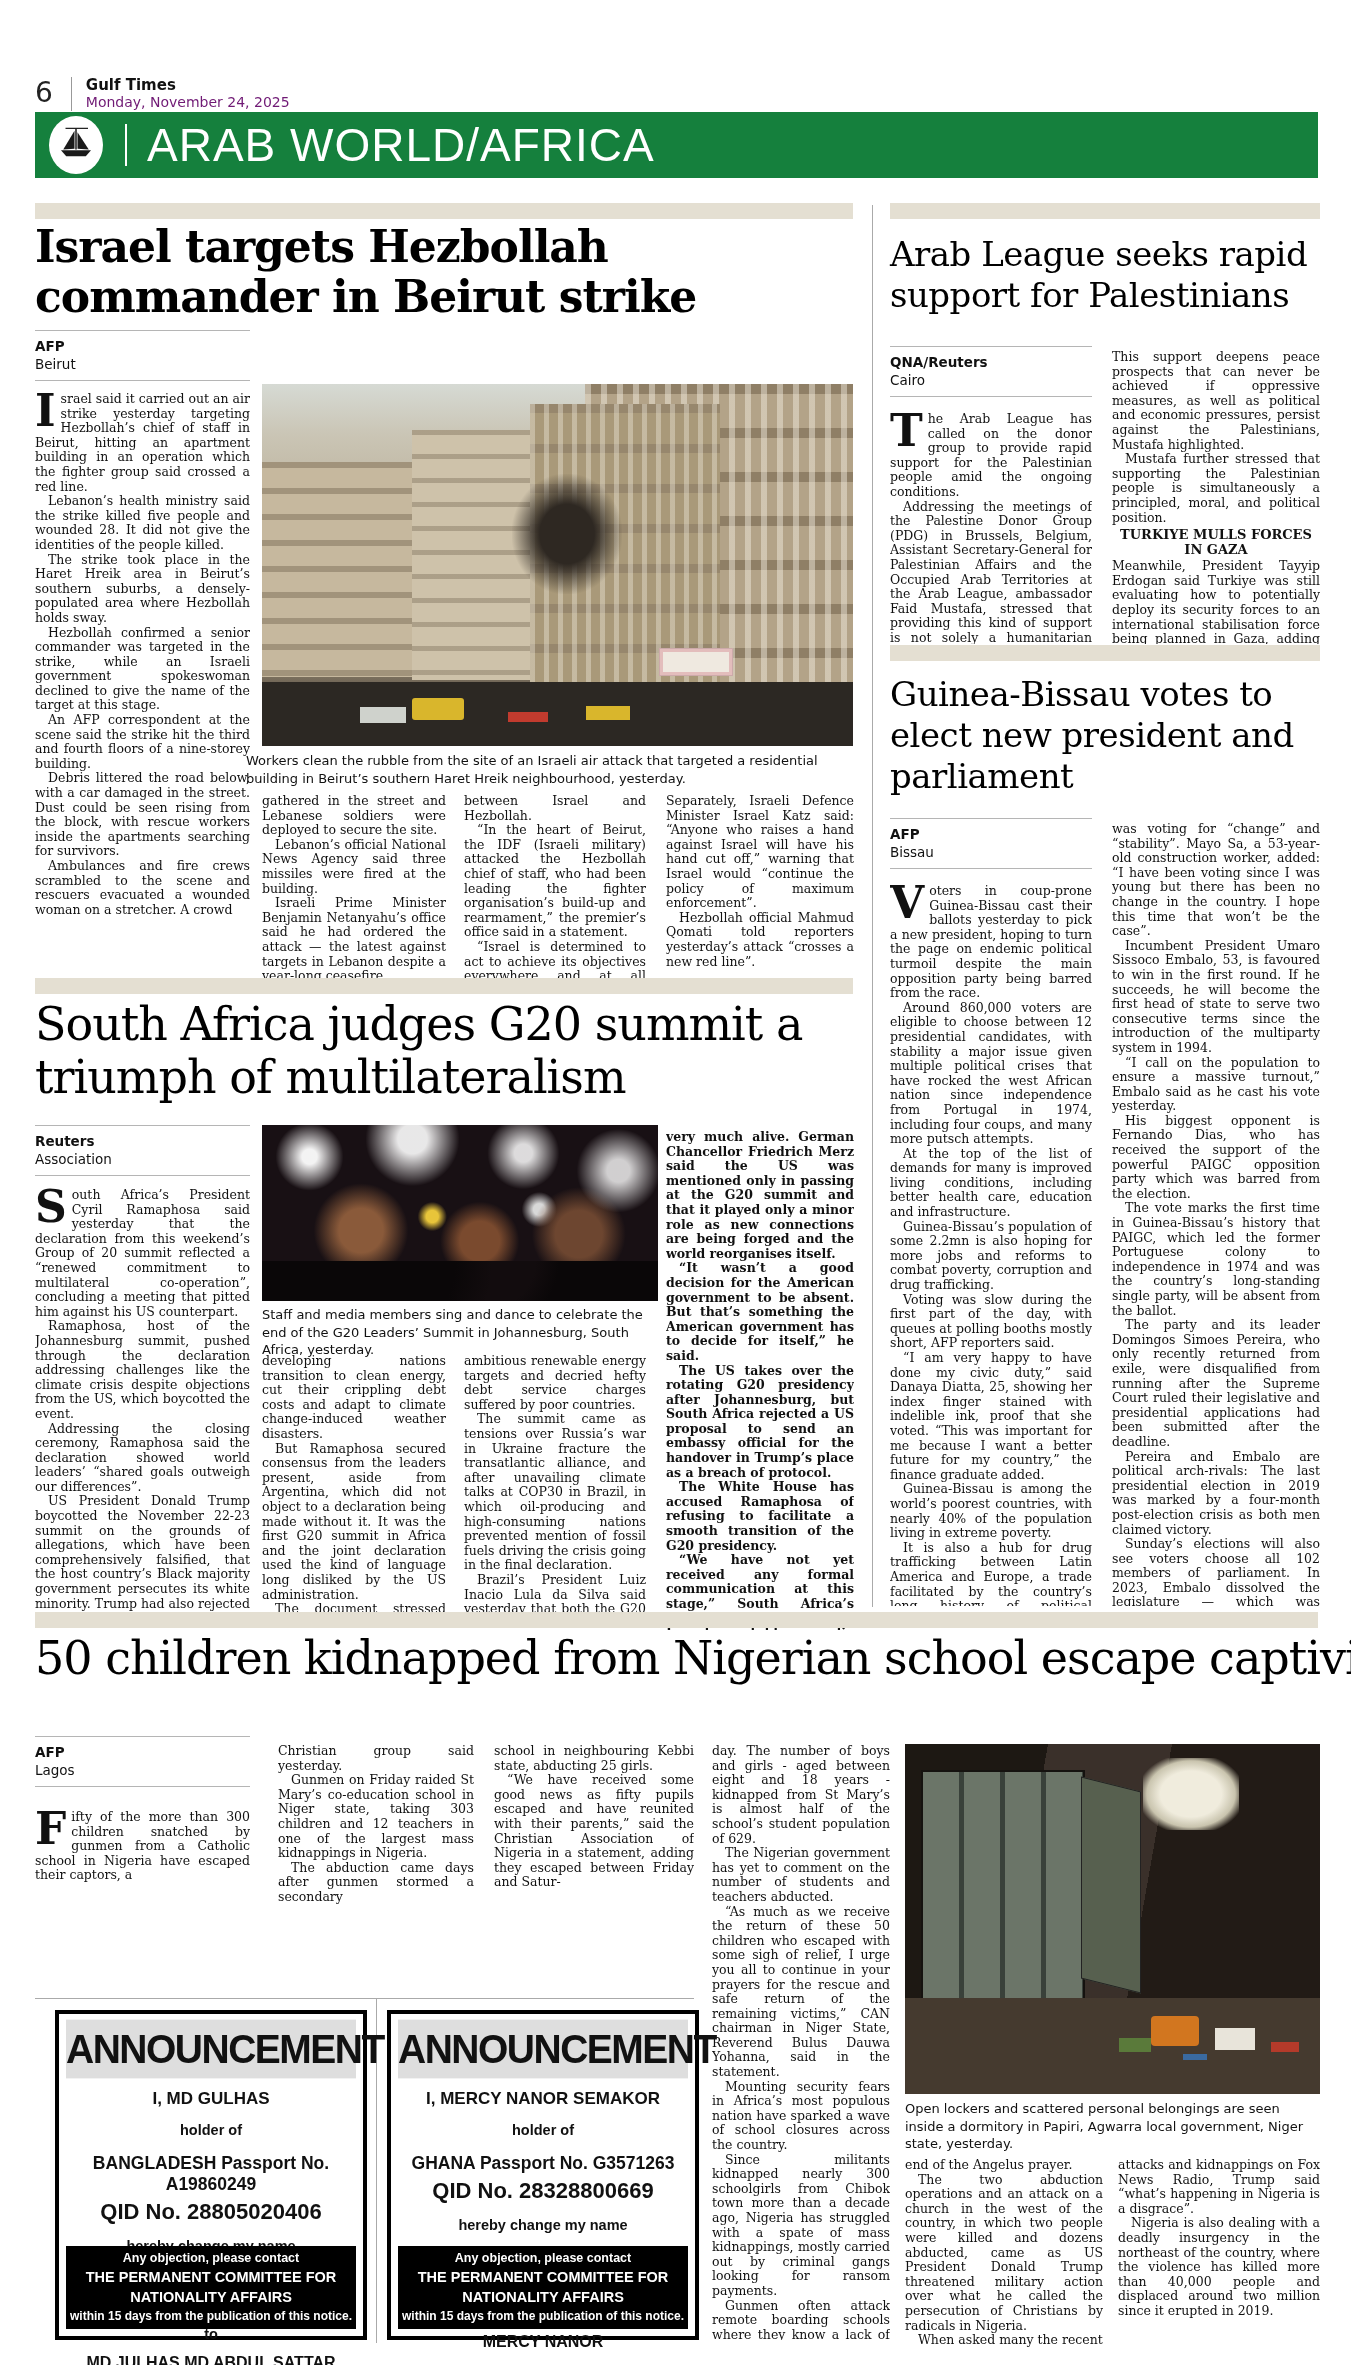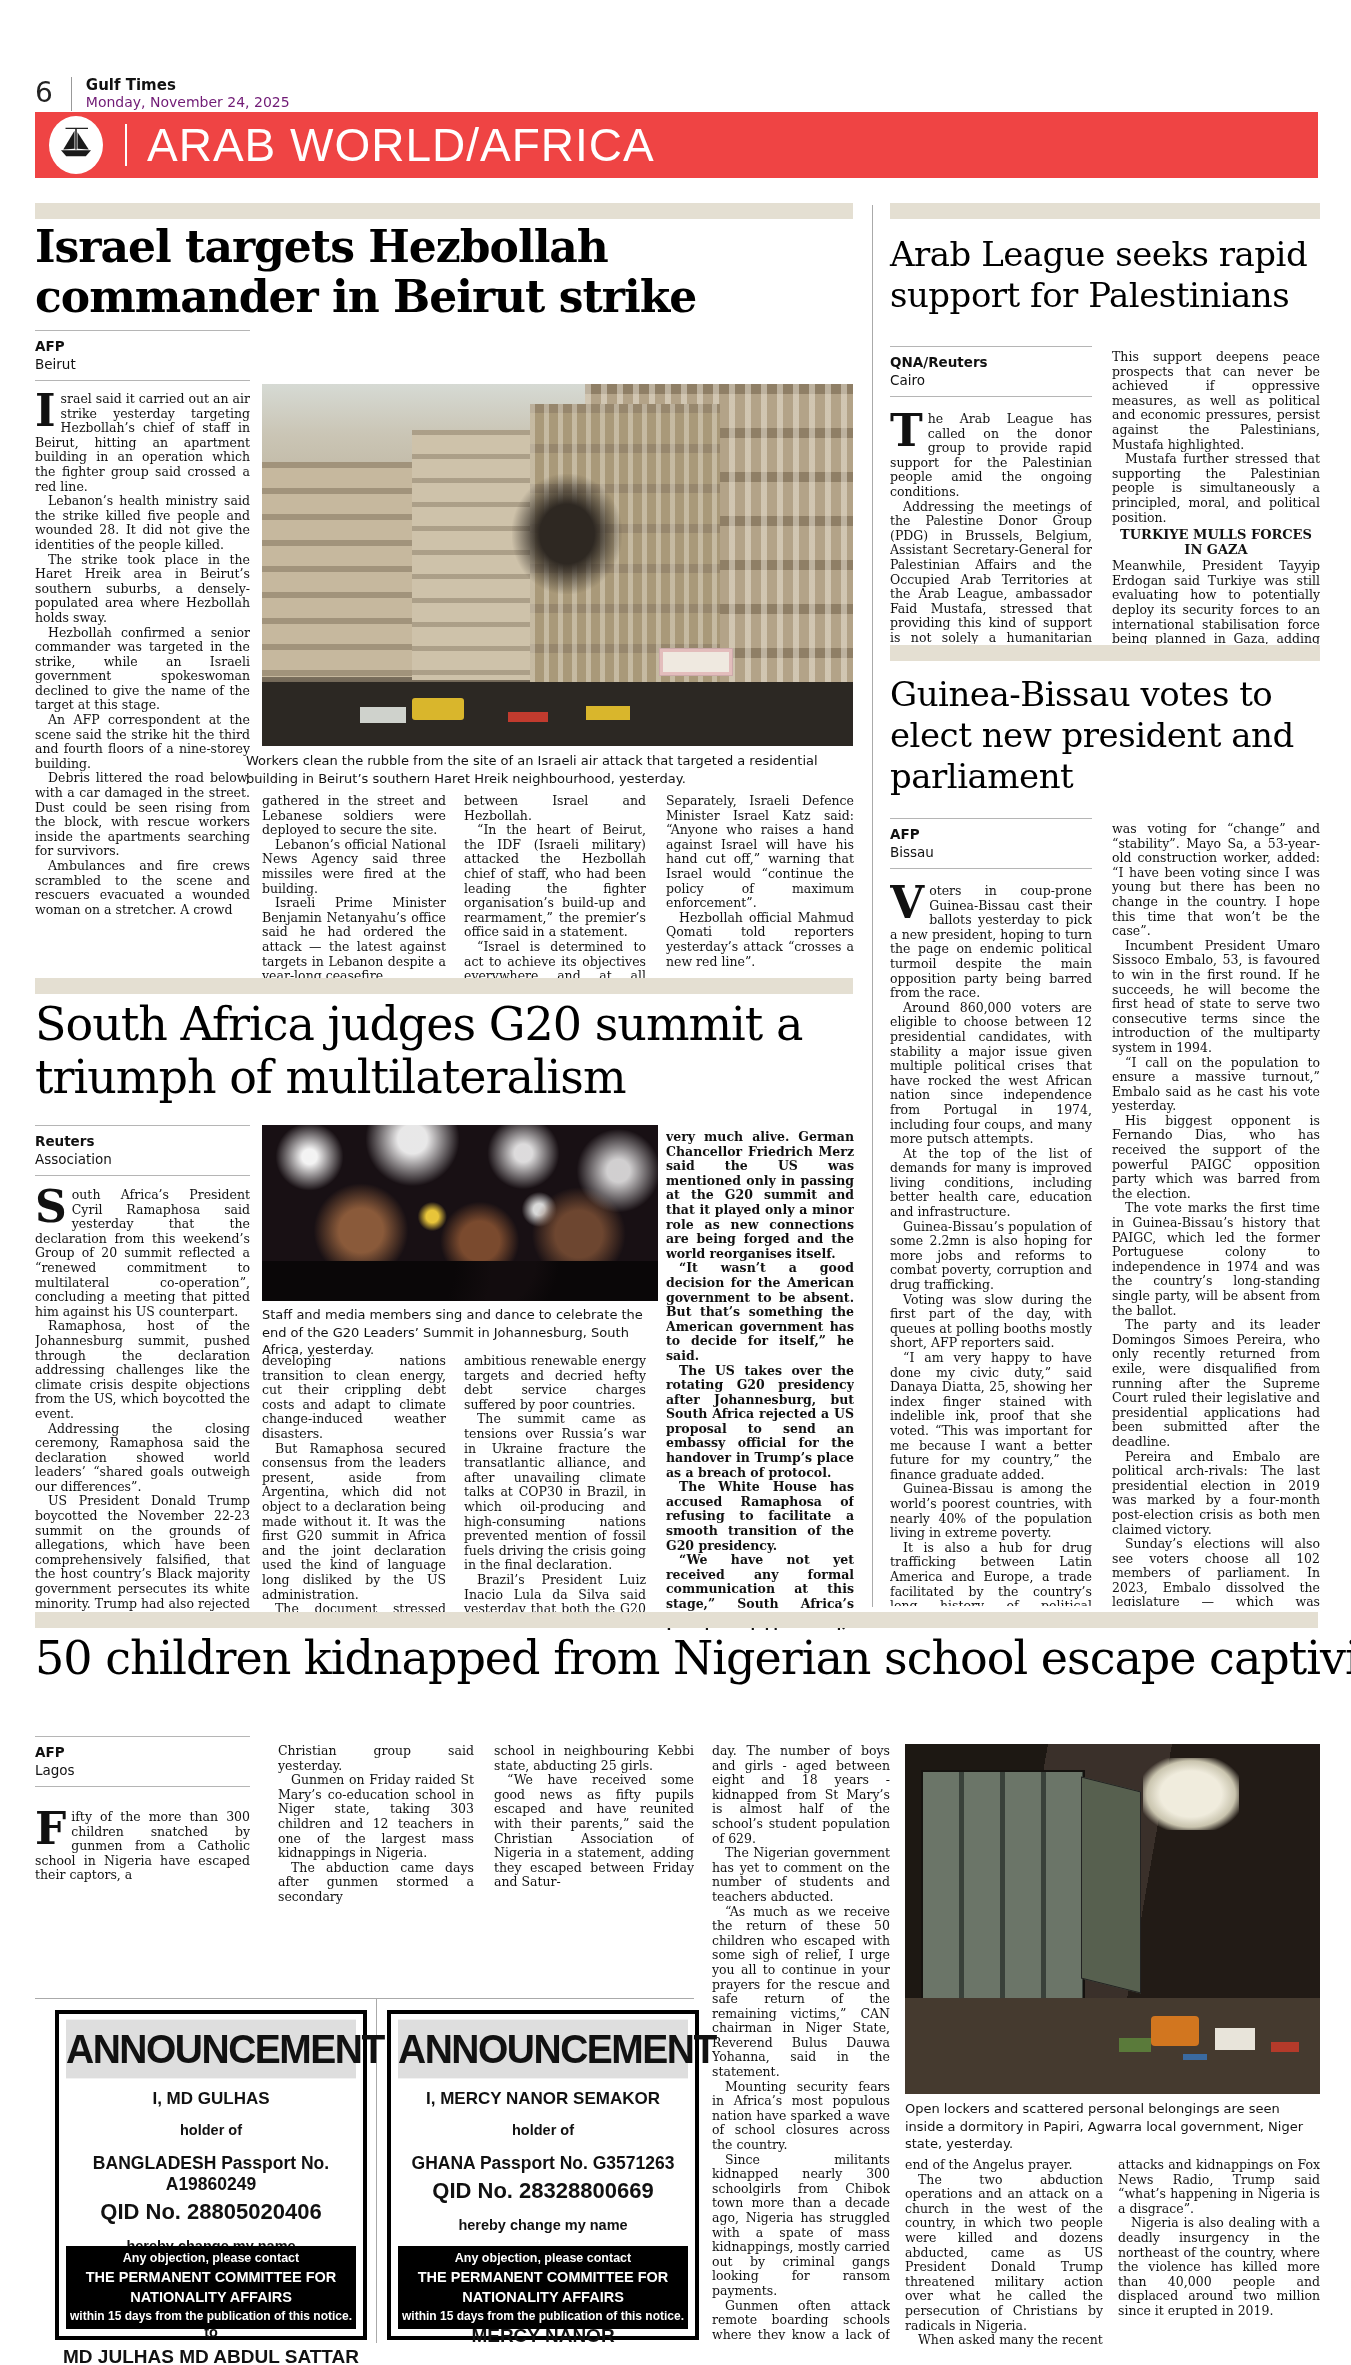--- a/index.html
+++ b/index.html
@@ -4,21 +4,21 @@
 <style>
   html,body{margin:0;padding:0;background:#ffffff;}
   body{width:1351px;height:2365px;position:relative;font-family:"DejaVu Serif",serif;color:#111;}
   .abs{position:absolute;}
   
   .pageno{font:28px "DejaVu Sans",sans-serif;color:#222;}
   .hdr-rule{width:1px;background:#999;}
   .paper{font:bold 15px "DejaVu Sans",sans-serif;}
   .pdate{font:14px "DejaVu Sans",sans-serif;color:#701a75;}
   
-  .banner{background:#ef4444;display:flex;align-items:center;}
+  .banner{background:#15803d;display:flex;align-items:center;}
   .logo-oval{width:54px;height:58px;background:#fff;border-radius:50%;display:flex;align-items:center;justify-content:center;margin-left:14px;flex:0 0 auto;}
   .banner-sep{width:2px;height:42px;background:#fff;margin:0 20px 0 22px;}
   .banner-title{font:300 46px "Liberation Sans",sans-serif;color:#fff;letter-spacing:1px;white-space:nowrap;}
   
   .strip{background:#e4dfd2;height:16px;}
   .vrule{width:1px;background:#aaa;}
   .hrule{height:1px;background:#aaa;}
   
   .hl-main{font:bold 44px/50px "DejaVu Serif",serif;letter-spacing:-1px;color:#000;}
   .hl-light{font:400 46px/53px "DejaVu Serif",serif;letter-spacing:-1px;color:#000;}
@@ -65,21 +65,21 @@
   .lwin{position:absolute;left:238px;top:14px;width:96px;height:72px;background:radial-gradient(ellipse at center,#f0ecdd 0 45%,#c9c4ae 65%,rgba(201,196,174,0) 80%);}
   .lfloor{position:absolute;left:0;bottom:0;width:100%;height:96px;background:#453a2f;}
   .it1{position:absolute;left:246px;bottom:48px;width:48px;height:30px;background:#d2761f;border-radius:4px;box-shadow:60px 8px 0 -4px #e8e4da, -40px 14px 0 -8px #5a7a3a, 110px 16px 0 -10px #b43a2a, 20px 26px 0 -12px #3a6aa0;}
   
   .annc{border:4px solid #000;background:#fff;text-align:center;font-family:"Liberation Sans",sans-serif;}
   .annc .hdr{margin:7px;background:#dedede;font-weight:bold;font-size:39px;letter-spacing:-1.5px;padding:6px 0;transform:scaleY(1.05);}
   .annc .who{font-weight:bold;font-size:17px;margin-top:12px;}
   .annc .mid{font-weight:bold;font-size:14.5px;margin-top:13px;}
   .annc .doc{font-weight:bold;font-size:17.5px;margin-top:15px;}
   .annc .doc2{font-weight:bold;font-size:22px;margin-top:4px;}
-  .annc .nm{font-weight:bold;font-size:19px;margin-top:6px;}
+  .annc .nm{font-weight:bold;font-size:16px;margin-top:12px;}
   .annc .blk{position:absolute;left:7px;right:7px;bottom:7px;background:#000;color:#fff;padding:5px 2px 6px 2px;}
   .annc .blk .l1{font-size:12.5px;font-weight:bold;}
   .annc .blk .l2{font-size:14.5px;font-weight:bold;line-height:20px;margin-top:2px;}
   .annc .blk .l3{font-size:12px;font-weight:bold;margin-top:2px;}
 </style>
 </head>
 <body>
 
 <div class="abs" style="left:35px;top:76px;width:800px;height:36px;display:flex;align-items:flex-start;">
   <div class="pageno">6</div>

